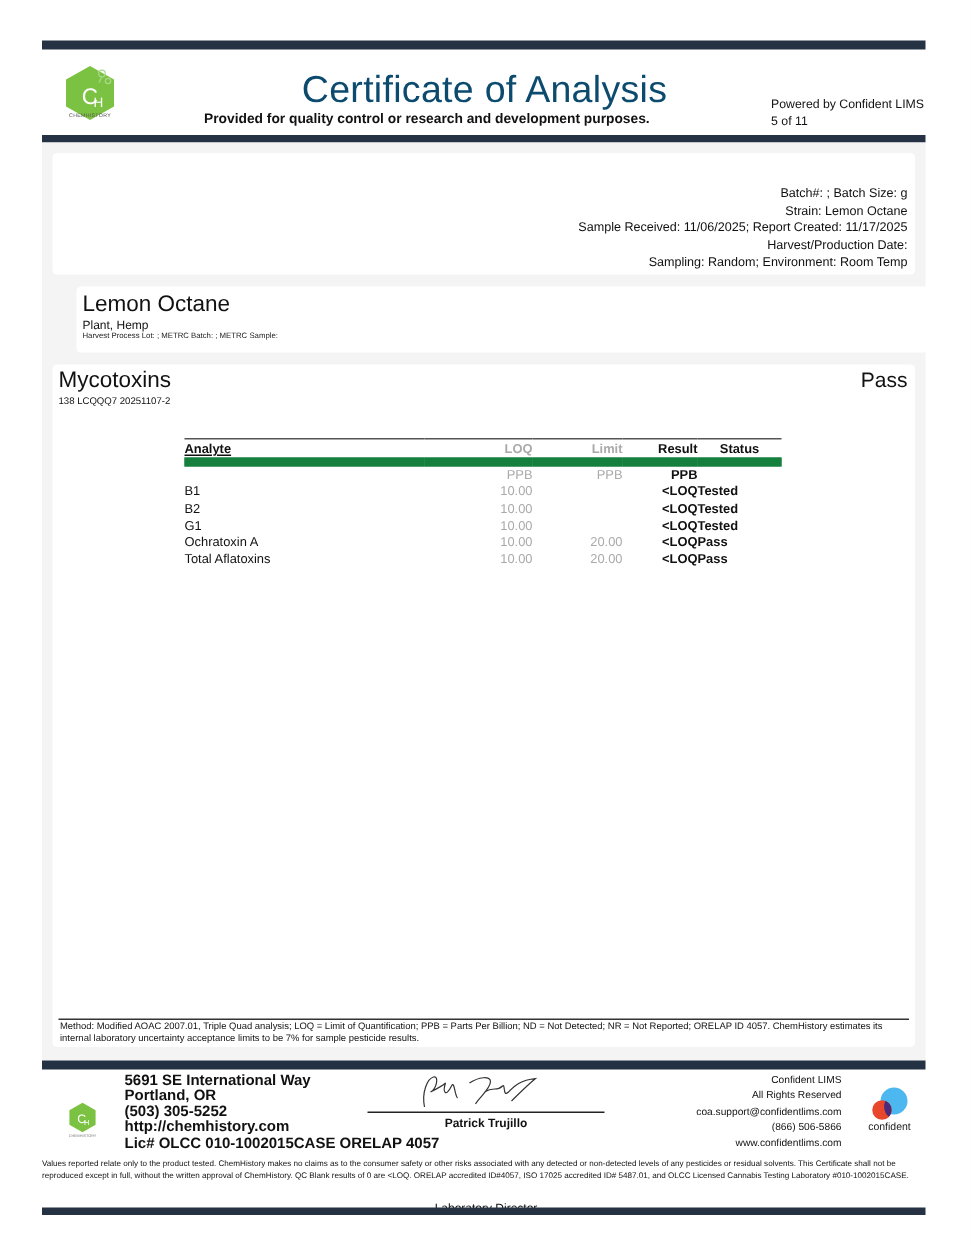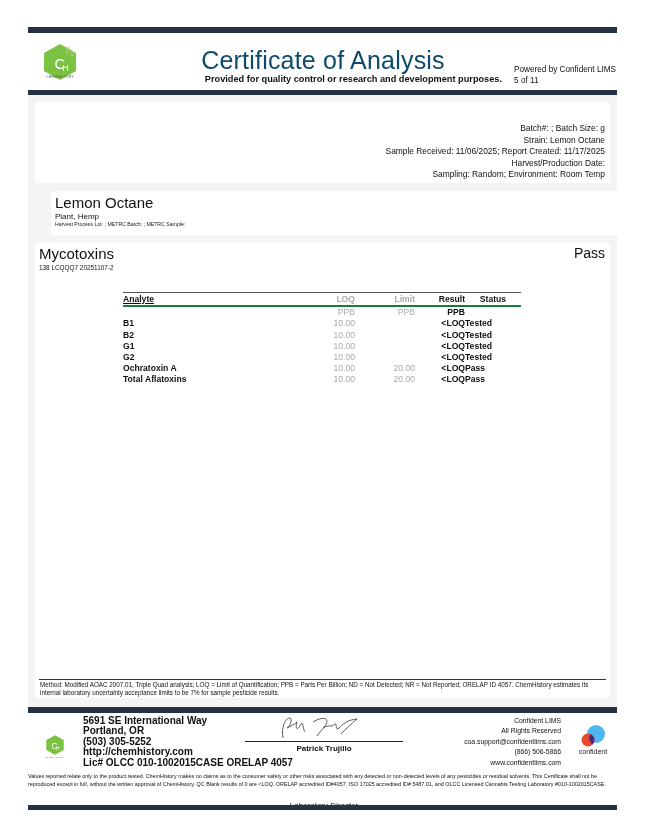--- a/index.html
+++ b/index.html
@@ -9,52 +9,52 @@
   .bar { position: absolute; left: 28px; width: 589px; background: #253243; }
   .bar.top { top: 27px; height: 6px; }
   .bar.mid { top: 90px; height: 5px; }
   .bar.foot1 { top: 707px; height: 6px; }
   .bar.foot2 { top: 805px; height: 5px; }
 
   
   .logo { position: absolute; left: 40px; top: 40px; width: 40px; height: 44px; }
   .logo-text { position: absolute; left: 38px; top: 75px; width: 44px; text-align: center; font-size: 3.5px; color: #555; letter-spacing: 0.2px; }
   .title { position: absolute; left: 158px; top: 46px; width: 330px; text-align: center; font-size: 25px; font-weight: normal; color: #0c4a6e; letter-spacing: 0.2px; }
-  .subtitle { position: absolute; left: 156px; top: 74px; width: 346px; text-align: right; font-size: 9.2px; font-weight: bold; color: #111; }
+  .subtitle { position: absolute; left: 136px; top: 74px; width: 346px; text-align: left; font-size: 9.2px; font-weight: bold; color: #111; }
   .powered { position: absolute; right: 31px; top: 64px; font-size: 8.2px; color: #111; text-align: left; line-height: 11px; }
 
   
   .panel-bg { position: absolute; left: 28px; width: 589px; background: #f4f4f4; }
   .panel { position: absolute; background: #ffffff; border-radius: 3px; }
 
   .info-panel { left: 35px; top: 102px; width: 575px; height: 81px; }
   .info-lines { position: absolute; right: 5px; top: 21px; text-align: right; font-size: 8.4px; line-height: 11.6px; color: #111; }
 
   .strain-panel { left: 51px; top: 191px; width: 575px; height: 44px; }
   .strain-name { position: absolute; left: 4px; top: 3px; font-size: 15px; color: #111; }
   .strain-type { position: absolute; left: 4px; top: 21px; font-size: 8px; color: #111; }
   .strain-meta { position: absolute; left: 4px; top: 30px; font-size: 5.2px; color: #222; }
 
   .myco-panel { left: 35px; top: 243px; width: 575px; height: 455px; }
   .myco-title { position: absolute; left: 4px; top: 2px; font-size: 15px; color: #111; }
   .myco-id { position: absolute; left: 4px; top: 21px; font-size: 6.4px; color: #111; }
   .myco-status { position: absolute; right: 5px; top: 2px; font-size: 14px; color: #111; }
 
   table.results { position: absolute; left: 88px; top: 49px; width: 398px; border-collapse: collapse; font-size: 8.6px; }
-  table.results thead tr.head th { border-top: 1.5px solid #555; border-bottom: 2px solid #15803d; padding: 1px 0 0 0; height: 11px; font-weight: bold; }
+  table.results thead tr.head th { border-top: 1.5px solid #555; border-bottom: 6px solid #15803d; padding: 1px 0 0 0; height: 11px; font-weight: bold; }
   table.results th.analyte { text-align: left; text-decoration: underline; }
   table.results th, table.results td { line-height: 11.2px; }
   .c-analyte { width: 160px; text-align: left; }
   .c-loq { width: 72px; text-align: right; color: #aaa; }
   .c-limit { width: 60px; text-align: right; color: #aaa; }
   .c-result { width: 50px; text-align: right; color: #111; }
   .c-status { width: 56px; color: #111; }
   table.results th.c-loq, table.results th.c-limit { font-weight: normal; color: #aaa; }
   table.results td.c-result { font-weight: bold; padding-right: 0; }
-  table.results td.c-analyte { font-weight: bold; margin-left: 36px; }
+  table.results td.c-analyte { font-weight: normal; margin-left: 36px; }
   table.results td.c-status { font-weight: bold; }
   tr.units td { color: #aaa; }
   tr.units td.c-result { color: #111; }
 
   .method-rule { position: absolute; left: 4px; top: 436px; width: 567px; height: 1px; background: #333; }
   .method { position: absolute; left: 5px; top: 438px; width: 565px; font-size: 6.3px; line-height: 8px; color: #111; }
 
   
   .foot-logo { position: absolute; left: 44px; top: 733px; width: 22px; height: 24px; }
   .foot-logo-text { position: absolute; left: 38px; top: 756px; width: 34px; text-align: center; font-size: 2.5px; color: #777; }
@@ -149,27 +149,20 @@
         <td class="c-status">Tested</td>
       </tr>
       <tr>
         <td class="c-analyte">G1</td>
         <td class="c-loq">10.00</td>
         <td class="c-limit"></td>
         <td class="c-result">&lt;LOQ</td>
         <td class="c-status">Tested</td>
       </tr>
       <tr>
-        <td class="c-analyte">G2</td>
-        <td class="c-loq">10.00</td>
-        <td class="c-limit"></td>
-        <td class="c-result">&lt;LOQ</td>
-        <td class="c-status">Tested</td>
-      </tr>
-      <tr>
         <td class="c-analyte">Ochratoxin A</td>
         <td class="c-loq">10.00</td>
         <td class="c-limit">20.00</td>
         <td class="c-result">&lt;LOQ</td>
         <td class="c-status">Pass</td>
       </tr>
       <tr>
         <td class="c-analyte">Total Aflatoxins</td>
         <td class="c-loq">10.00</td>
         <td class="c-limit">20.00</td>

